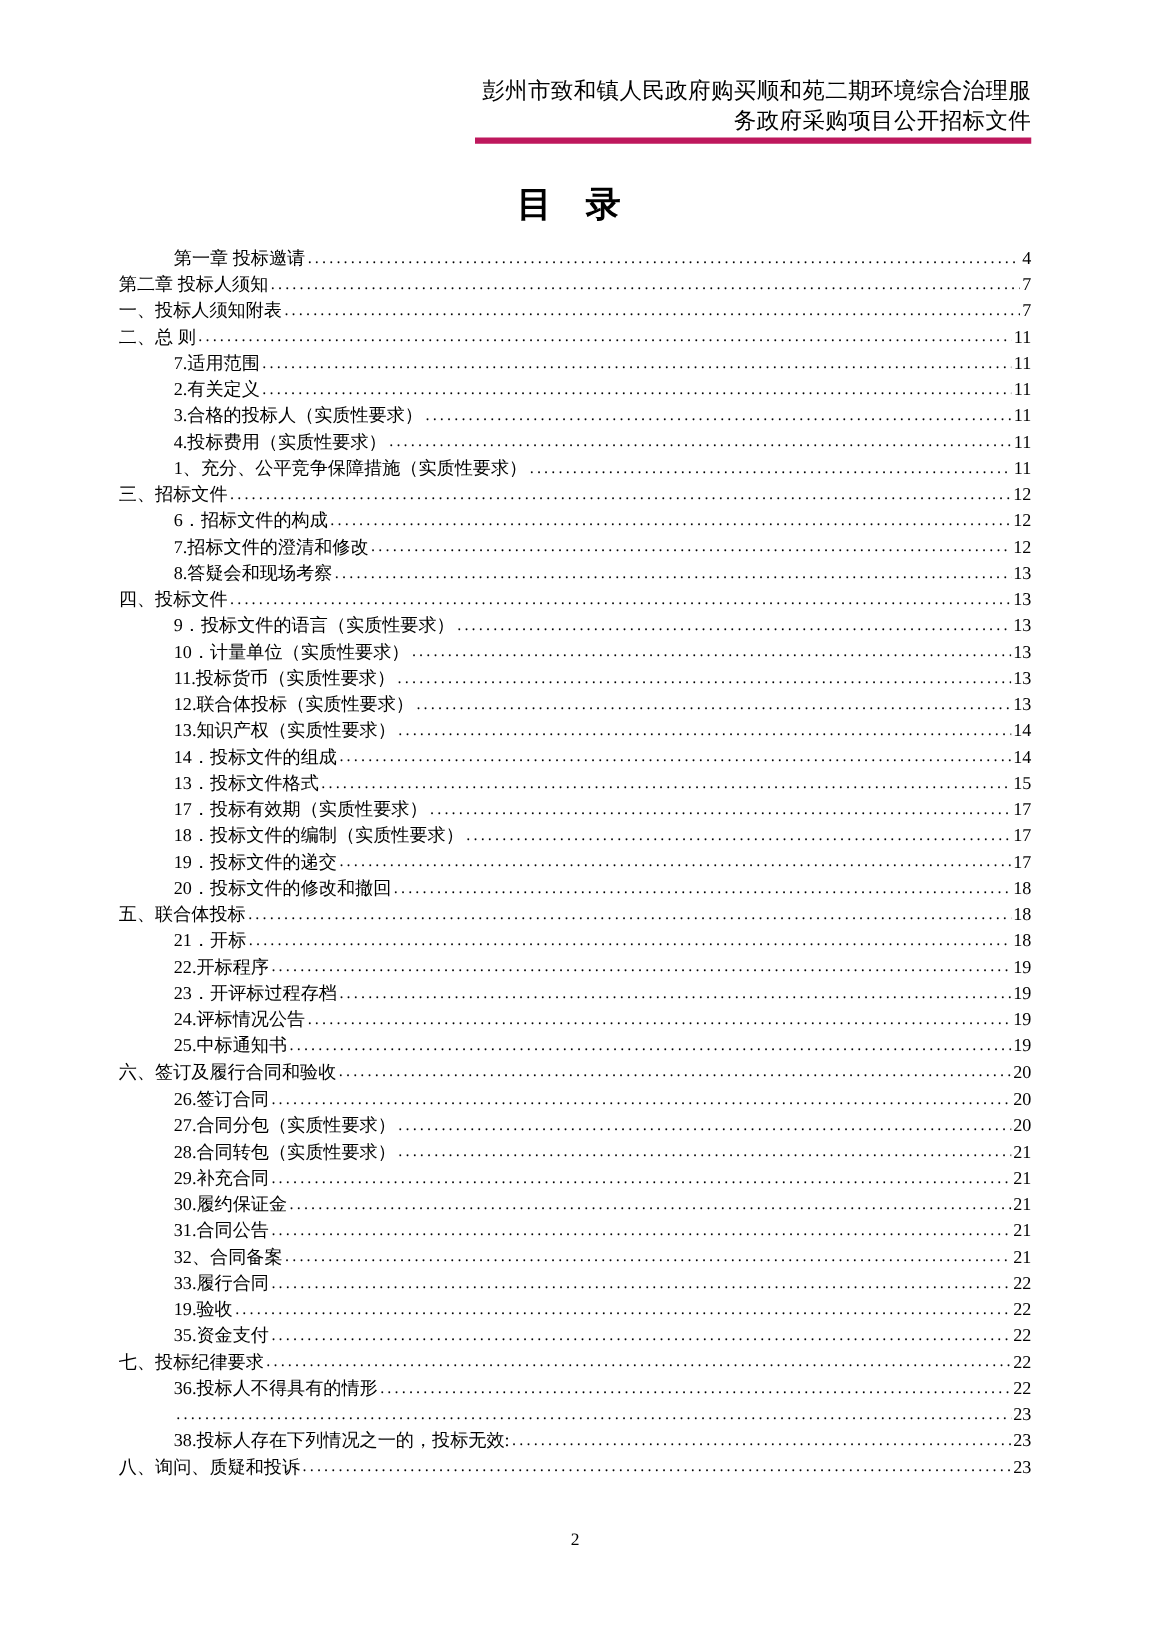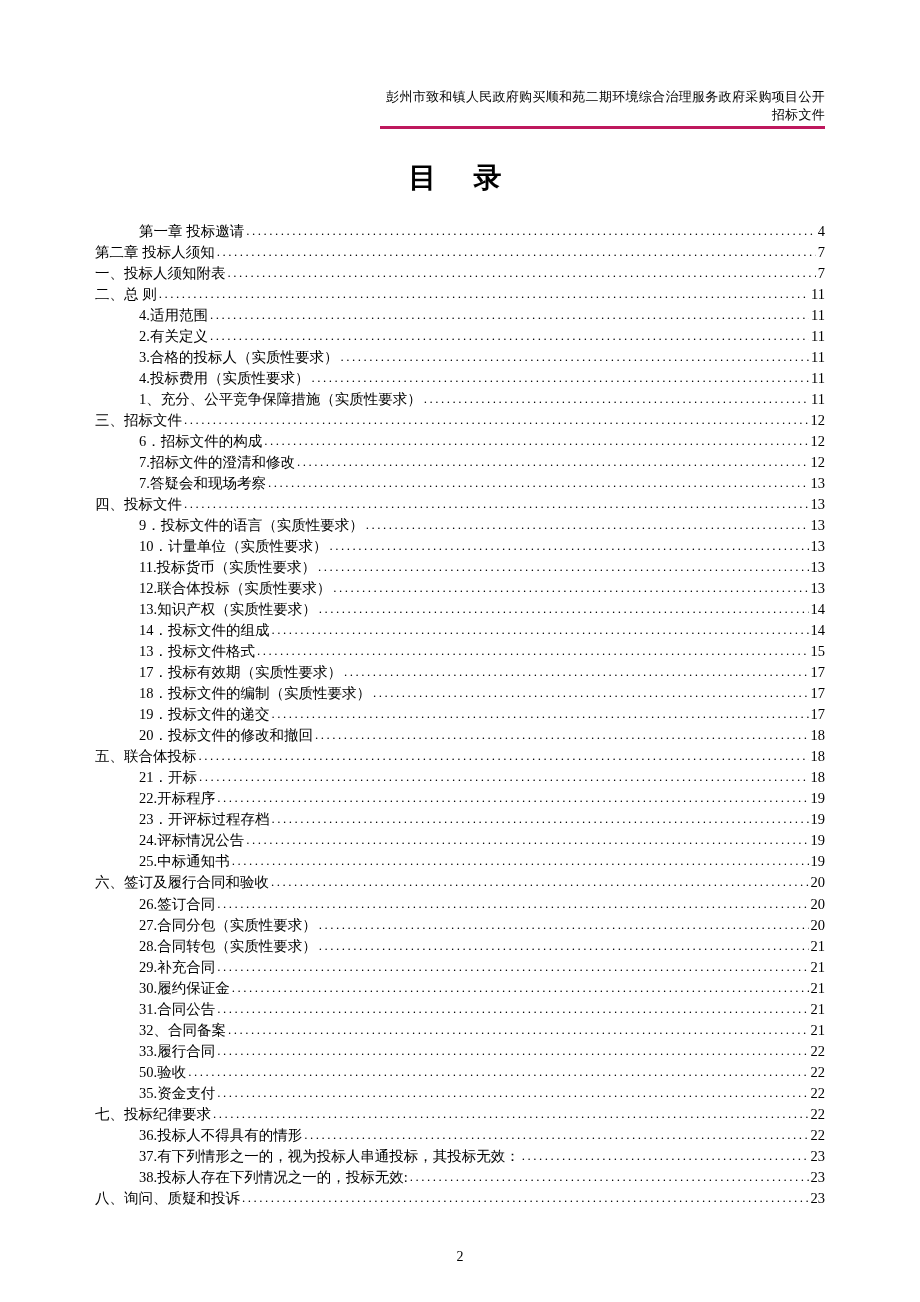--- a/index.html
+++ b/index.html
@@ -10,36 +10,34 @@
       background: #fff;
       width: 920px;
       box-sizing: border-box;
     }
     .page {
       padding: 60px 95px 40px 95px;
       color: #000;
     }
     .header-line {
       text-align: right;
-      font-size: 13px;
+      font-size: 18px;
       padding-right: 0;
       margin-left: 285px;
-      border-bottom: 3px solid #be185d;
+      border-bottom: 5px solid #be185d;
       padding-bottom: 2px;
       margin-bottom: 30px;
       letter-spacing: 0.3px;
-      margin-top: 28px;
     }
     .title {
       text-align: center;
       font-size: 28px;
       font-weight: bold;
-      margin-bottom: 24px;
+      margin-bottom: 14px;
       letter-spacing: 10px;
-      font-family: Liberation Mono, monospace;
     }
     .toc {
       font-size: 14.5px;
       line-height: 1.45;
     }
     .toc-row {
       display: flex;
       align-items: baseline;
       white-space: nowrap;
       margin-bottom: 0;
@@ -92,21 +90,21 @@
         <span class="toc-label">一、投标人须知附表</span>
         <span class="toc-dots"></span>
         <span class="toc-page">7</span>
       </div>
       <div class="toc-row ind-1">
         <span class="toc-label">二、总    则</span>
         <span class="toc-dots"></span>
         <span class="toc-page">11</span>
       </div>
       <div class="toc-row ind-2">
-        <span class="toc-label">4.适用范围</span>
+        <span class="toc-label">7.适用范围</span>
         <span class="toc-dots"></span>
         <span class="toc-page">11</span>
       </div>
       <div class="toc-row ind-2">
         <span class="toc-label">2.有关定义</span>
         <span class="toc-dots"></span>
         <span class="toc-page">11</span>
       </div>
       <div class="toc-row ind-2">
         <span class="toc-label">3.合格的投标人（实质性要求）</span>
@@ -132,21 +130,21 @@
         <span class="toc-label">6．招标文件的构成</span>
         <span class="toc-dots"></span>
         <span class="toc-page">12</span>
       </div>
       <div class="toc-row ind-2">
         <span class="toc-label">7.招标文件的澄清和修改</span>
         <span class="toc-dots"></span>
         <span class="toc-page">12</span>
       </div>
       <div class="toc-row ind-2">
-        <span class="toc-label">7.答疑会和现场考察</span>
+        <span class="toc-label">8.答疑会和现场考察</span>
         <span class="toc-dots"></span>
         <span class="toc-page">13</span>
       </div>
       <div class="toc-row ind-1">
         <span class="toc-label">四、投标文件</span>
         <span class="toc-dots"></span>
         <span class="toc-page">13</span>
       </div>
       <div class="toc-row ind-2">
         <span class="toc-label">9．投标文件的语言（实质性要求）</span>
@@ -272,41 +270,40 @@
         <span class="toc-label">32、合同备案</span>
         <span class="toc-dots"></span>
         <span class="toc-page">21</span>
       </div>
       <div class="toc-row ind-2">
         <span class="toc-label">33.履行合同</span>
         <span class="toc-dots"></span>
         <span class="toc-page">22</span>
       </div>
       <div class="toc-row ind-2">
-        <span class="toc-label">50.验收</span>
+        <span class="toc-label">19.验收</span>
         <span class="toc-dots"></span>
         <span class="toc-page">22</span>
       </div>
       <div class="toc-row ind-2">
         <span class="toc-label">35.资金支付</span>
         <span class="toc-dots"></span>
         <span class="toc-page">22</span>
       </div>
       <div class="toc-row ind-1">
         <span class="toc-label">七、投标纪律要求</span>
         <span class="toc-dots"></span>
         <span class="toc-page">22</span>
       </div>
       <div class="toc-row ind-2">
         <span class="toc-label">36.投标人不得具有的情形</span>
         <span class="toc-dots"></span>
         <span class="toc-page">22</span>
       </div>
       <div class="toc-row ind-2">
-        <span class="toc-label">37.有下列情形之一的，视为投标人串通投标，其投标无效：</span>
         <span class="toc-dots"></span>
         <span class="toc-page">23</span>
       </div>
       <div class="toc-row ind-2">
         <span class="toc-label">38.投标人存在下列情况之一的，投标无效:</span>
         <span class="toc-dots"></span>
         <span class="toc-page">23</span>
       </div>
       <div class="toc-row ind-1">
         <span class="toc-label">八、询问、质疑和投诉</span>

